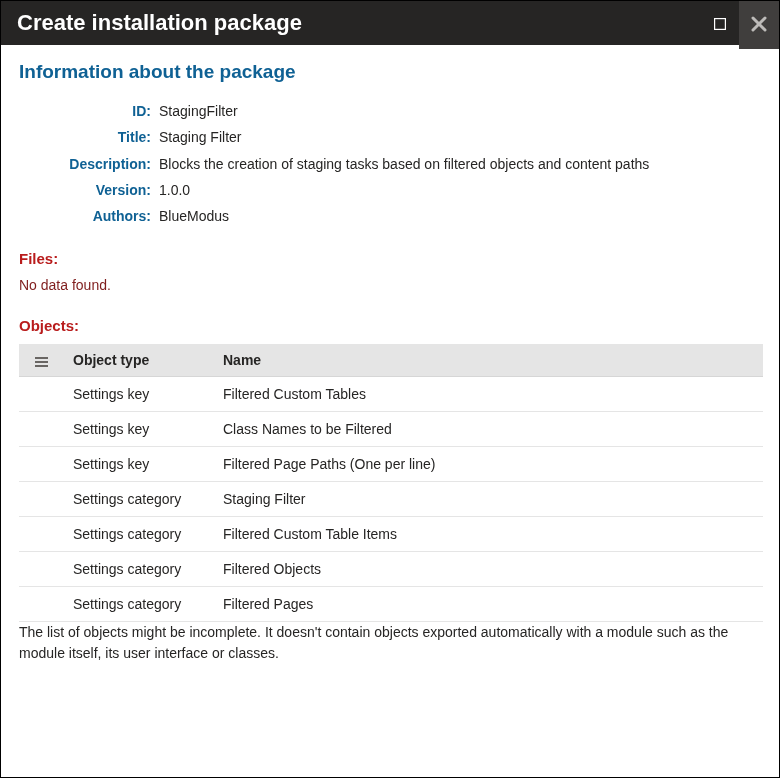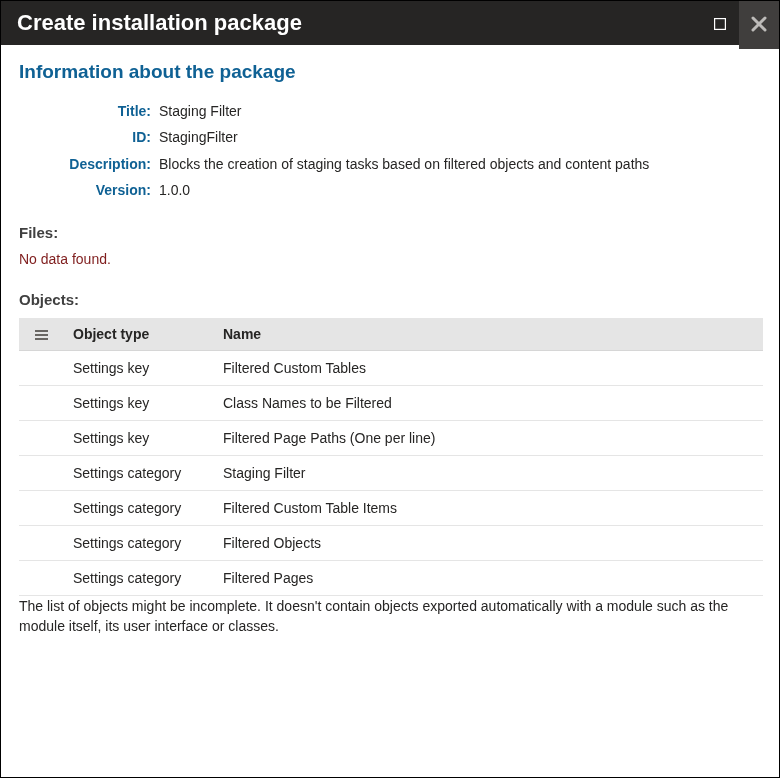--- a/index.html
+++ b/index.html
@@ -73,21 +73,21 @@
     padding-right: 8px;
     flex-shrink: 0;
   }
   .info-value {
     color: #262524;
     max-width: 540px;
   }
   .sub-heading {
     font-size: 15px;
     font-weight: 700;
-    color: #404040;
+    color: #b91c1c;
     margin-bottom: 10px;
   }
   .no-data {
     color: #7f1d1d;
     margin-bottom: 24px;
     font-size: 14px;
   }
   .sub-heading.objects { margin-top: 22px; margin-bottom: 10px; }
   table.objects-table {
     width: 100%;
@@ -152,34 +152,38 @@
       </span>
     </div>
   </div>
 </div>
 
 <div class="content">
   <div class="section-heading">Information about the package</div>
 
   <div class="info-table">
     <div class="info-row">
+      <div class="info-label">ID:</div>
+      <div class="info-value">StagingFilter</div>
+    </div>
+    <div class="info-row">
       <div class="info-label">Title:</div>
       <div class="info-value">Staging Filter</div>
     </div>
     <div class="info-row">
-      <div class="info-label">ID:</div>
-      <div class="info-value">StagingFilter</div>
-    </div>
-    <div class="info-row">
       <div class="info-label">Description:</div>
       <div class="info-value">Blocks the creation of staging tasks based on filtered objects and content paths</div>
     </div>
     <div class="info-row">
       <div class="info-label">Version:</div>
       <div class="info-value">1.0.0</div>
+    </div>
+    <div class="info-row">
+      <div class="info-label">Authors:</div>
+      <div class="info-value">BlueModus</div>
     </div>
   </div>
 
   <div class="sub-heading">Files:</div>
   <div class="no-data">No data found.</div>
 
   <div class="sub-heading objects">Objects:</div>
 
   <table class="objects-table">
     <thead>

